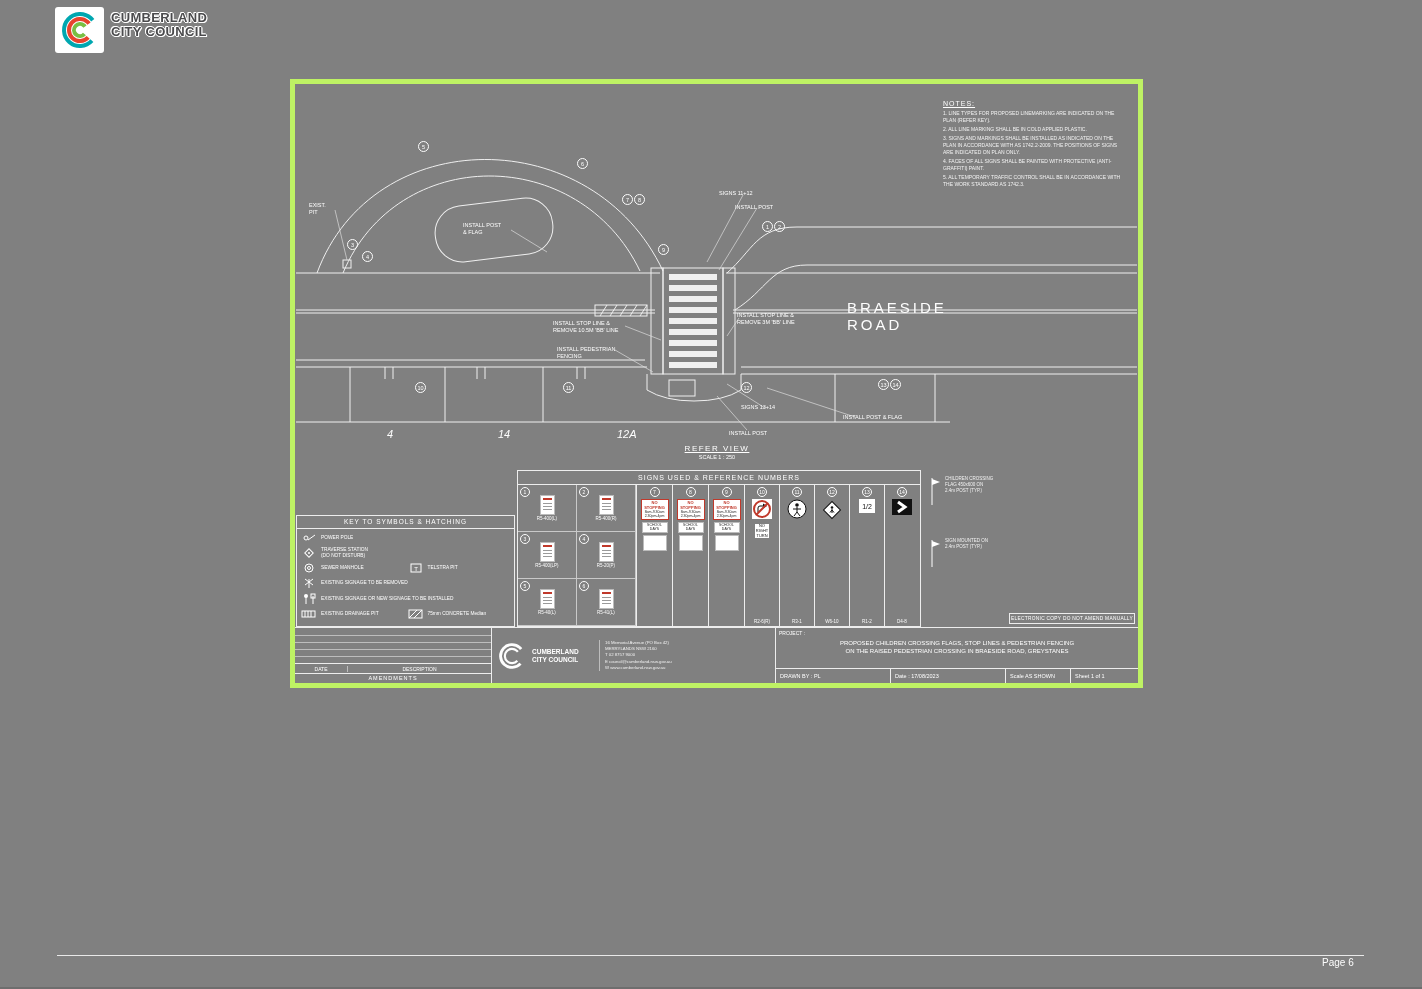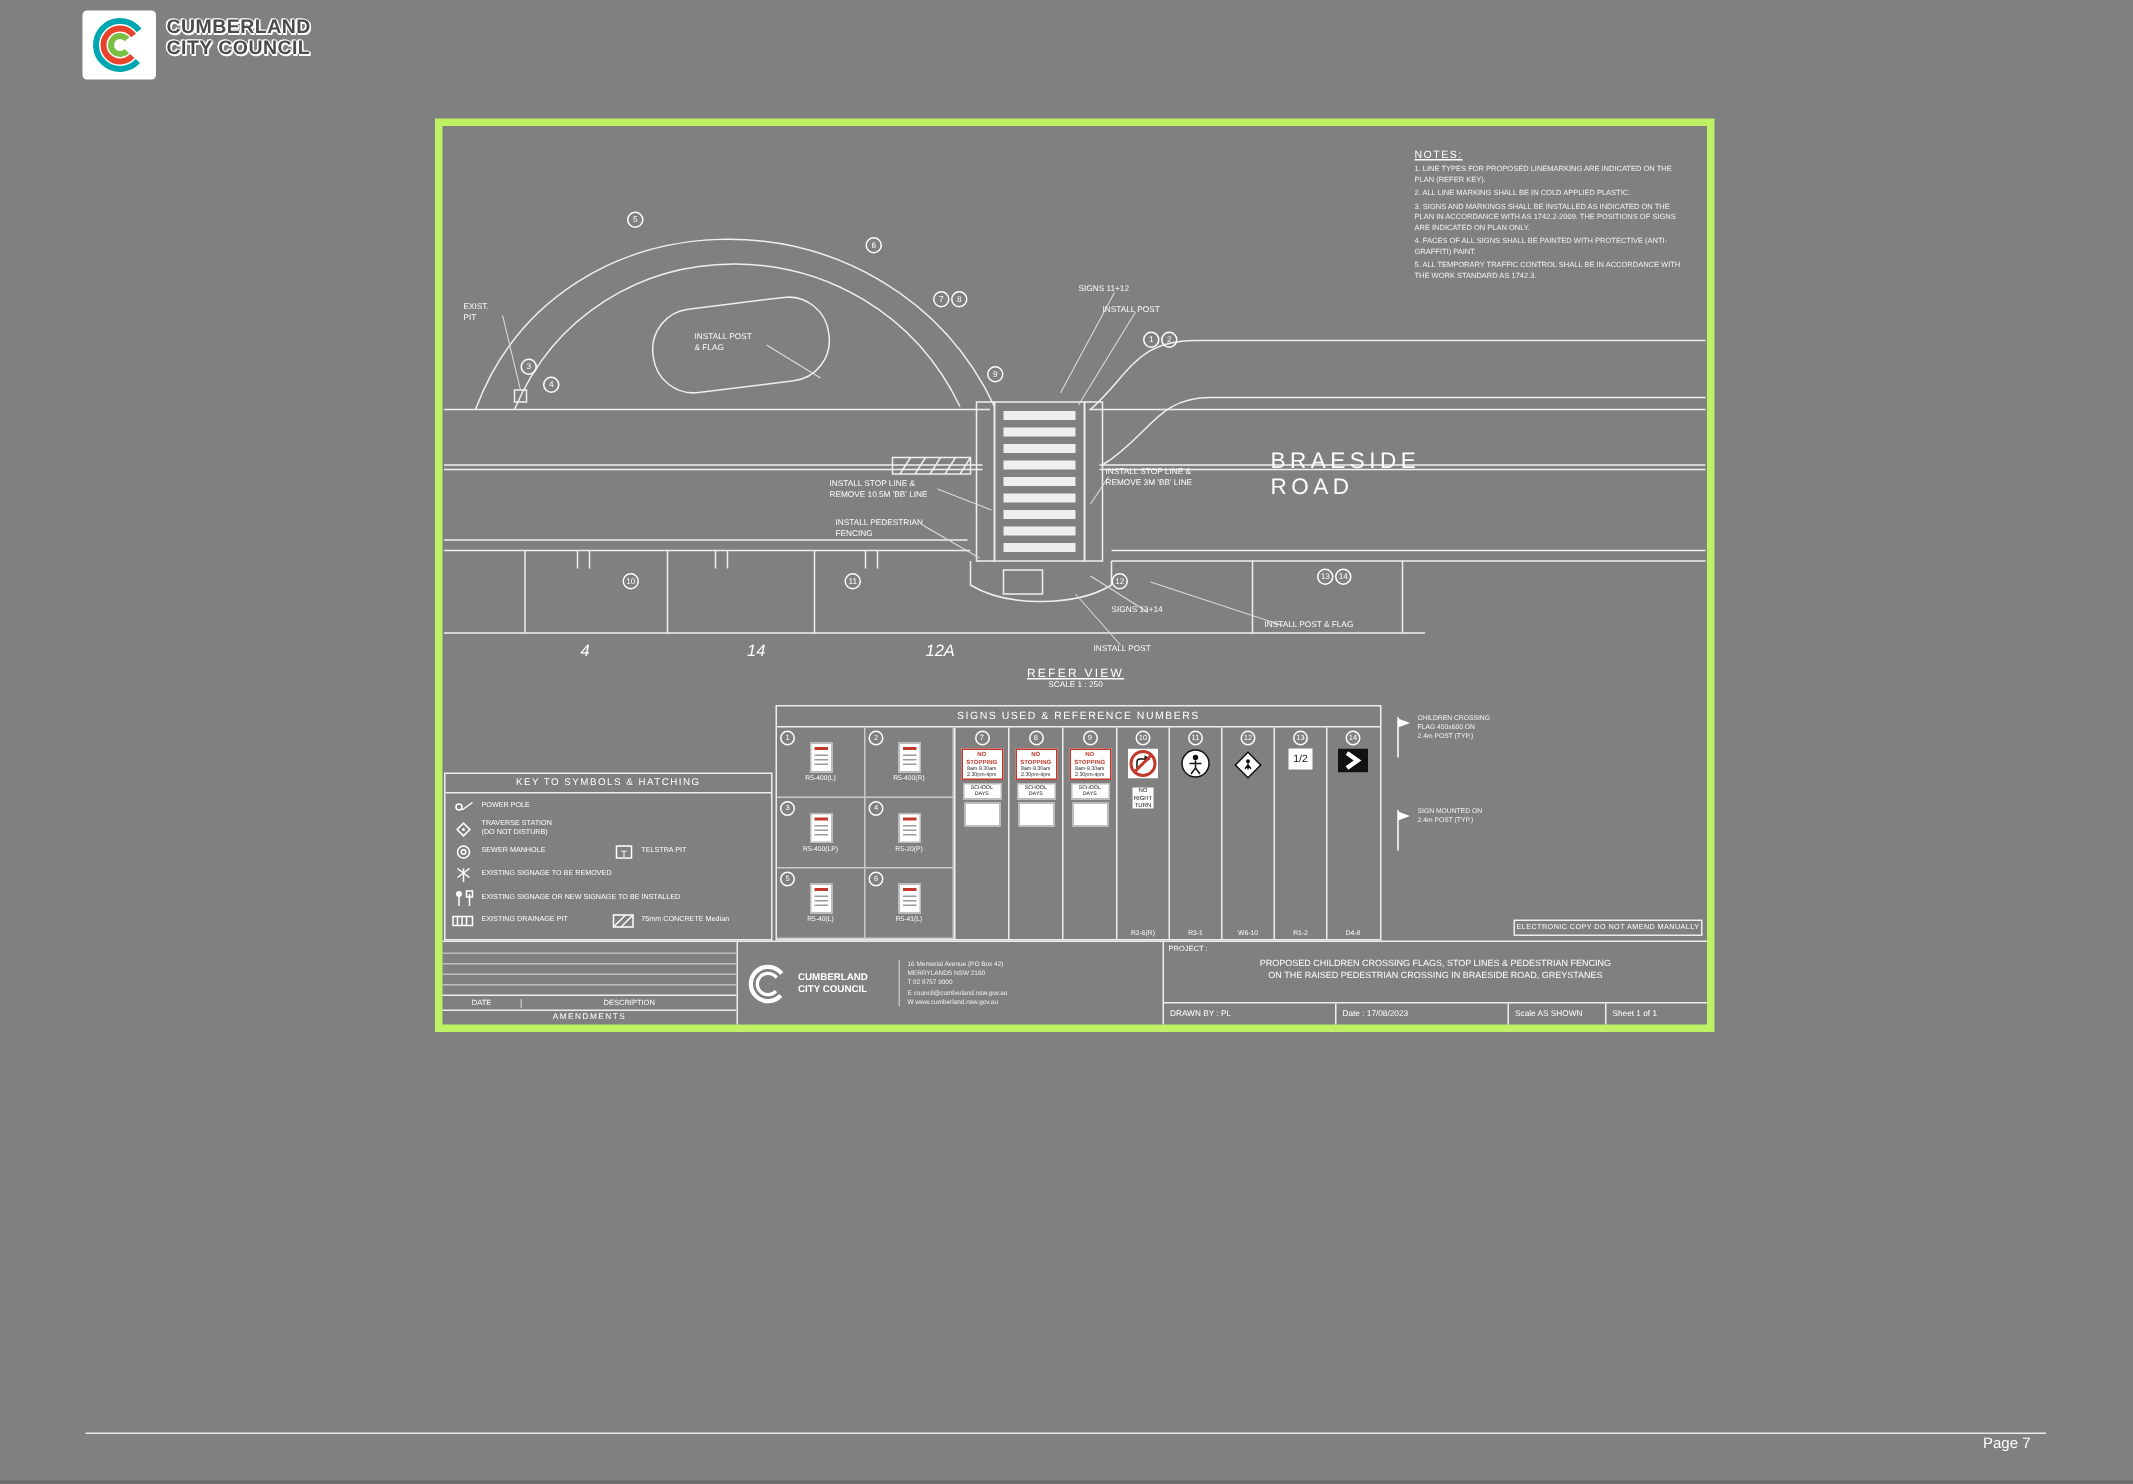--- a/index.html
+++ b/index.html
@@ -440,14 +440,14 @@
           <div class="tb-cell c-drawn">DRAWN BY :   PL</div>
           <div class="tb-cell c-date">Date :   17/08/2023</div>
           <div class="tb-cell c-scale">Scale   AS SHOWN</div>
           <div class="tb-cell c-sheet">Sheet   1 of 1</div>
         </div>
       </div>
     </div>
   </div>
 
   <div class="footer-line"></div>
-  <div class="page-num">Page 7</div>
+  <div class="page-num">Page 6</div>
 </div>
 
 </body></html>

